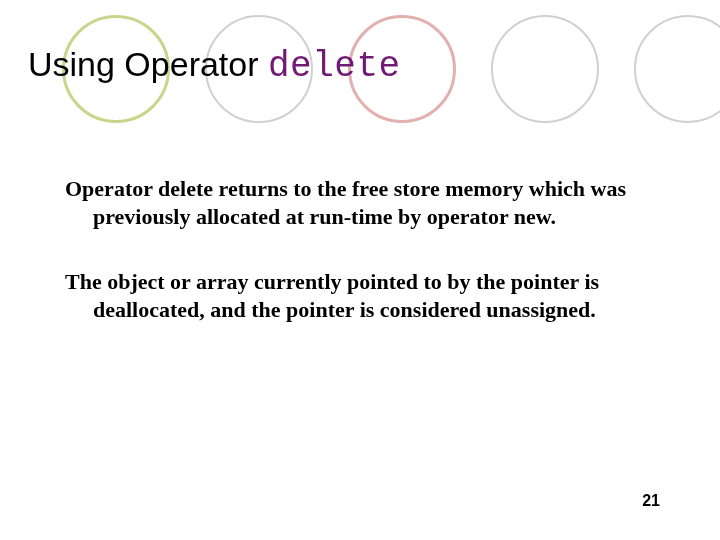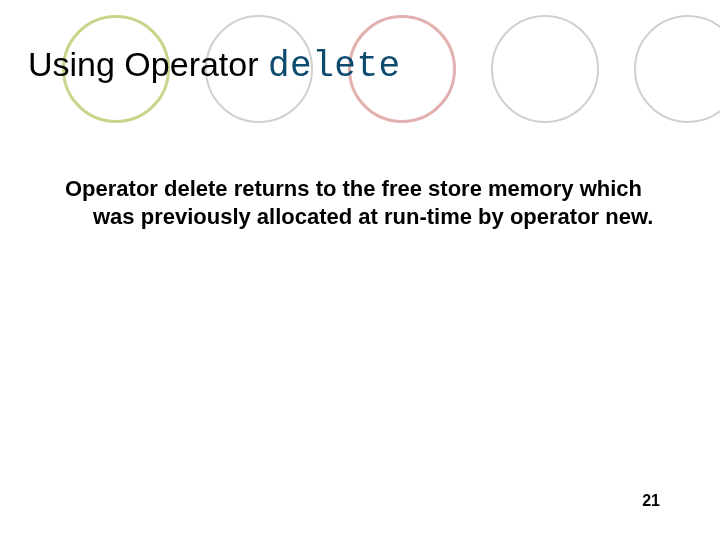--- a/index.html
+++ b/index.html
@@ -36,38 +36,39 @@
     position: absolute;
     top: 45px;
     left: 28px;
     font-size: 34px;
     font-weight: 400;
     color: #000000;
     letter-spacing: 0px;
   }
   .title .code {
     font-family: "Courier New", Courier, monospace;
-    color: #0c4a6e;
+    color: #701a75;
     font-size: 36px;
     letter-spacing: 0.5px;
   }
   .body {
     position: absolute;
     top: 175px;
     left: 65px;
     width: 590px;
     font-size: 22px;
     font-weight: 700;
     color: #000000;
     line-height: 1.25;
   }
   .para {
     margin-bottom: 38px;
     text-indent: -28px;
     padding-left: 28px;
+    font-family: Liberation Serif, serif;
   }
   .page-number {
     position: absolute;
     bottom: 30px;
     right: 60px;
     font-size: 16px;
     font-weight: 700;
     color: #000000;
   }
 </style>
@@ -83,17 +84,18 @@
     <div class="circle" style="left:491px; top:0; width:108px; height:108px; border:2px solid #d0d0d0;"></div>
     <div class="circle" style="left:634px; top:0; width:108px; height:108px; border:2px solid #d0d0d0;"></div>
   </div>
 
   <div class="title">
     <span>Using Operator </span><span class="code">delete</span>
   </div>
 
   <div class="body">
     <div class="para">Operator delete returns to the free store memory which was previously allocated at run-time by operator new.</div>
+    <div class="para">The object or array currently pointed to by the pointer is deallocated, and the pointer is considered unassigned.</div>
   </div>
 
   <div class="page-number">21</div>
 
 </div>
 
 </body></html>

